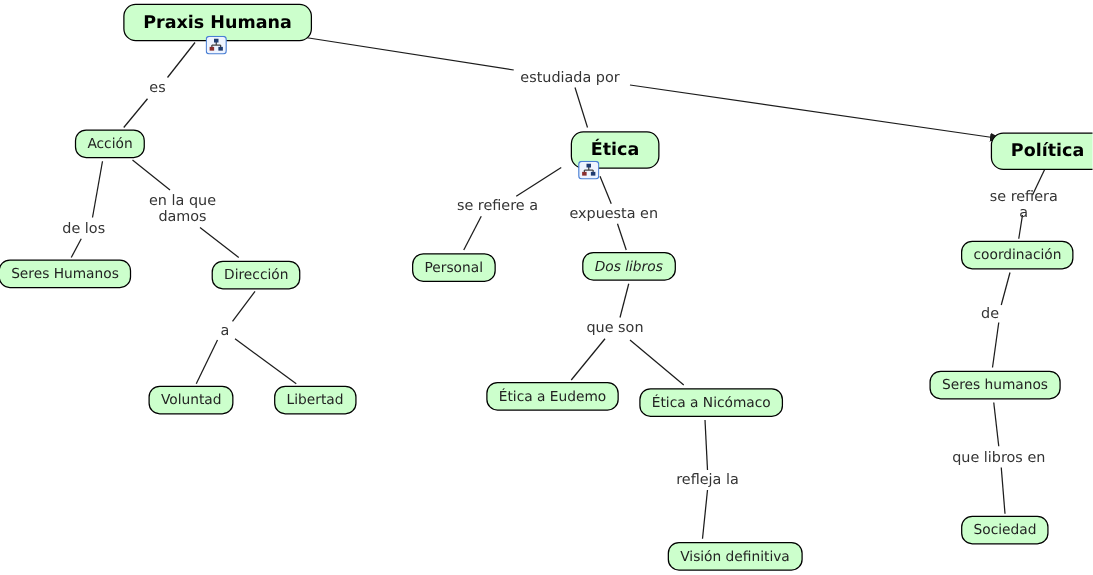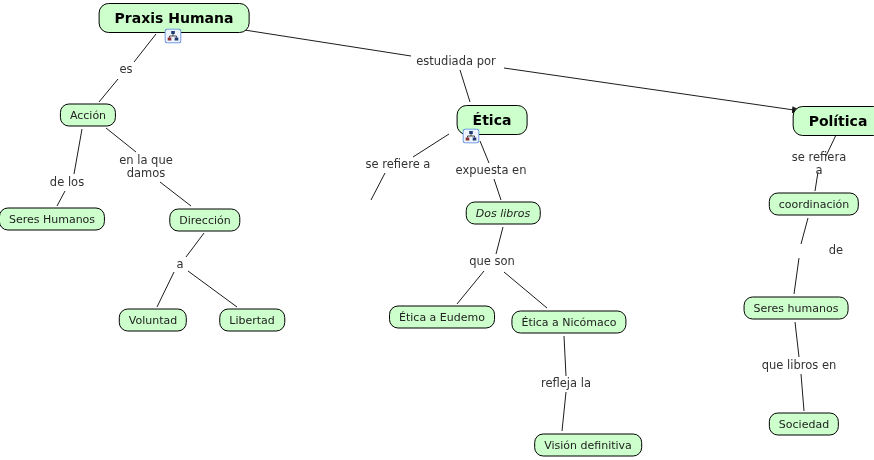--- a/index.html
+++ b/index.html
@@ -101,20 +101,21 @@
     <line x1="801" y1="374" x2="804" y2="411"></line>
   </svg>
 
   <div class="node bold" style="left:174px; top:18px;">Praxis Humana</div>
   <div class="node" style="left:88px;  top:115px;">Acción</div>
   <div class="node" style="left:52px;  top:219px;">Seres Humanos</div>
   <div class="node" style="left:153px; top:320px;">Voluntad</div>
   <div class="node" style="left:205px; top:220px;">Dirección</div>
   <div class="node" style="left:252px; top:320px;">Libertad</div>
   <div class="node bold" style="left:492px; top:120px;">Ética</div>
+  <div class="node" style="left:363px; top:214px;">Personal</div>
   <div class="node" style="left:503px; top:213px;font-style:italic;">Dos libros</div>
   <div class="node" style="left:442px; top:317px;">Ética a Eudemo</div>
   <div class="node" style="left:569px; top:322px;">Ética a Nicómaco</div>
   <div class="node" style="left:588px; top:445px;">Visión definitiva</div>
   <div class="node bold" style="left:838px; top:121px;">Política</div>
   <div class="node" style="left:814px; top:204px;">coordinación</div>
   <div class="node" style="left:796px; top:308px;">Seres humanos</div>
   <div class="node" style="left:804px; top:424px;">Sociedad</div>
 
   <svg class="map-icon" style="left:173px; top:36px;" viewBox="0 0 17 15">
@@ -142,16 +143,16 @@
   <div class="phrase" style="left:67px;  top:183px;">de los</div>
   <div class="phrase" style="left:146px; top:167px;">en la que
 damos</div>
   <div class="phrase" style="left:180px; top:265px;">a</div>
   <div class="phrase" style="left:456px; top:62px;">estudiada por</div>
   <div class="phrase" style="left:398px; top:165px;">se refiere a</div>
   <div class="phrase" style="left:491px; top:171px;text-align:right;">expuesta en</div>
   <div class="phrase" style="left:492px; top:262px;">que son</div>
   <div class="phrase" style="left:566px; top:384px;">refleja la</div>
   <div class="phrase" style="left:819px; top:164px;">se refiera a</div>
-  <div class="phrase" style="left:836px; top:251px;text-align:right;">de</div>
+  <div class="phrase" style="left:792px; top:251px;text-align:right;">de</div>
   <div class="phrase" style="left:799px; top:366px;">que libros en</div>
 
 </div>
 
 </body></html>

